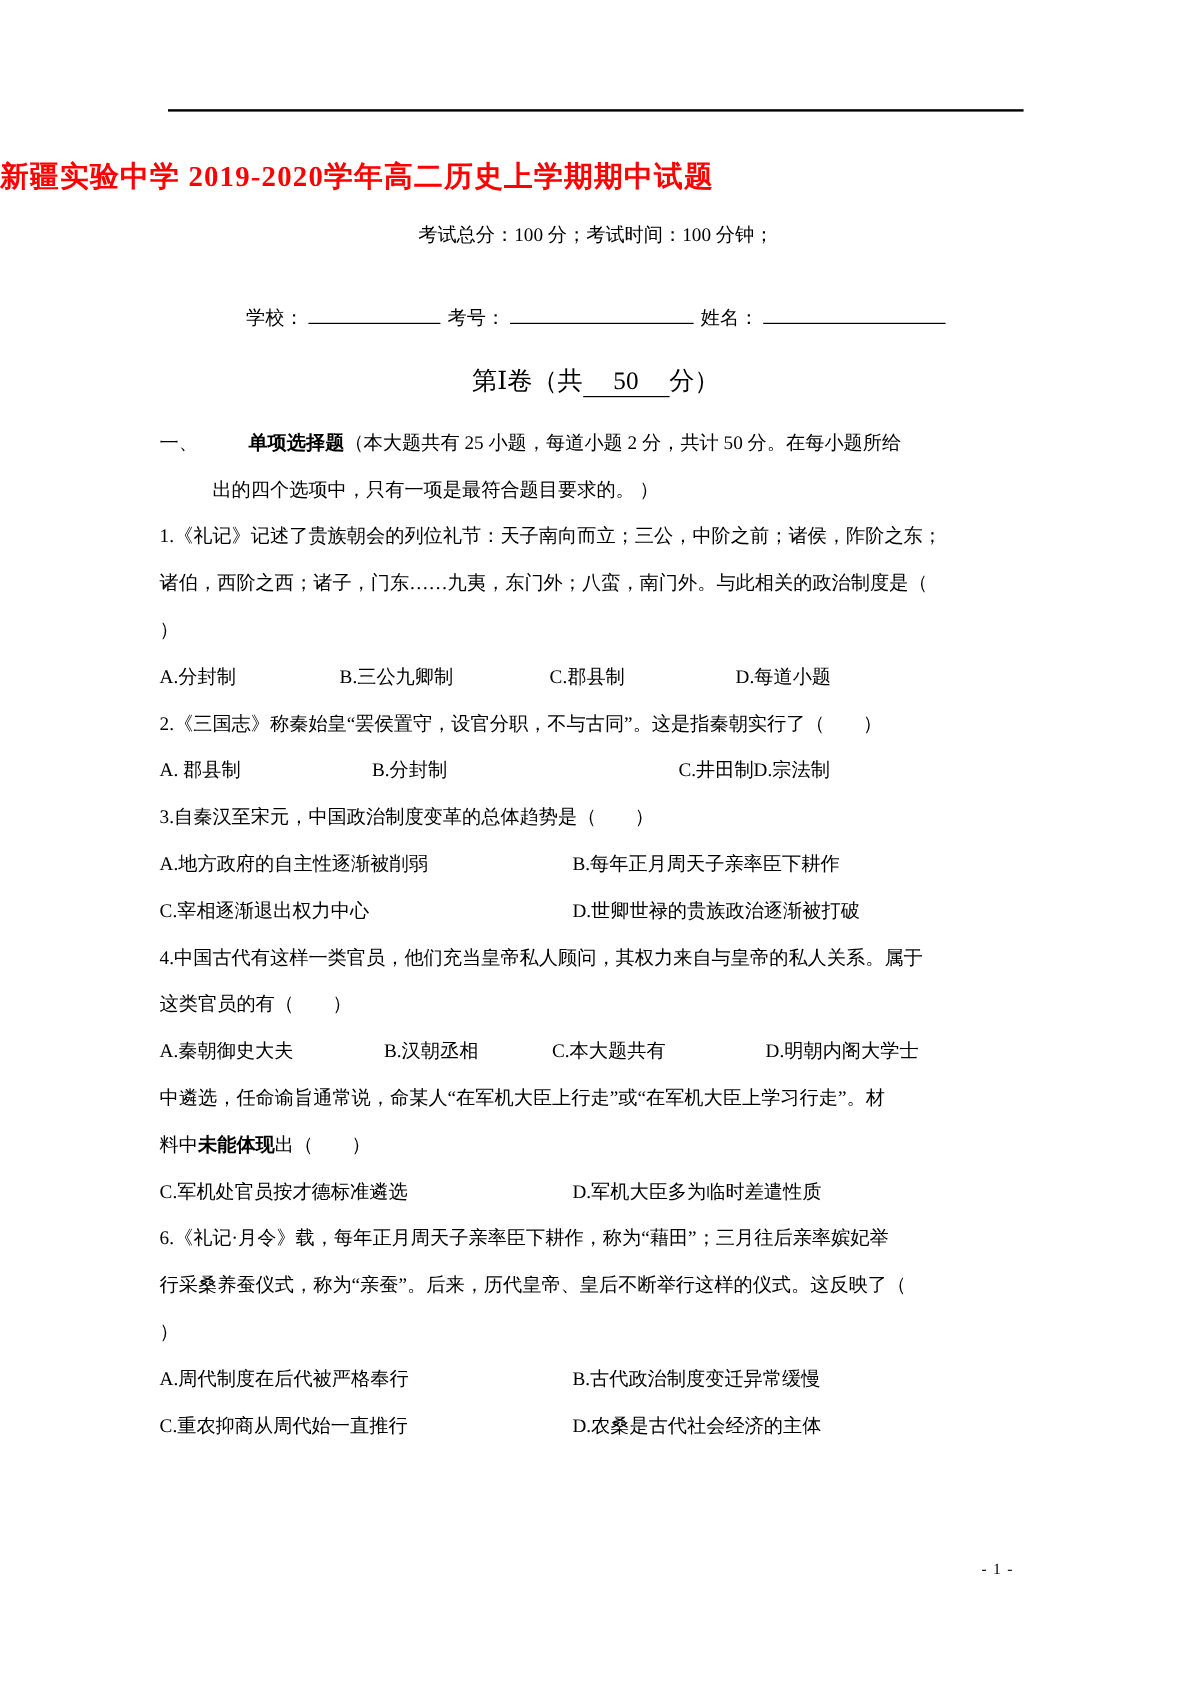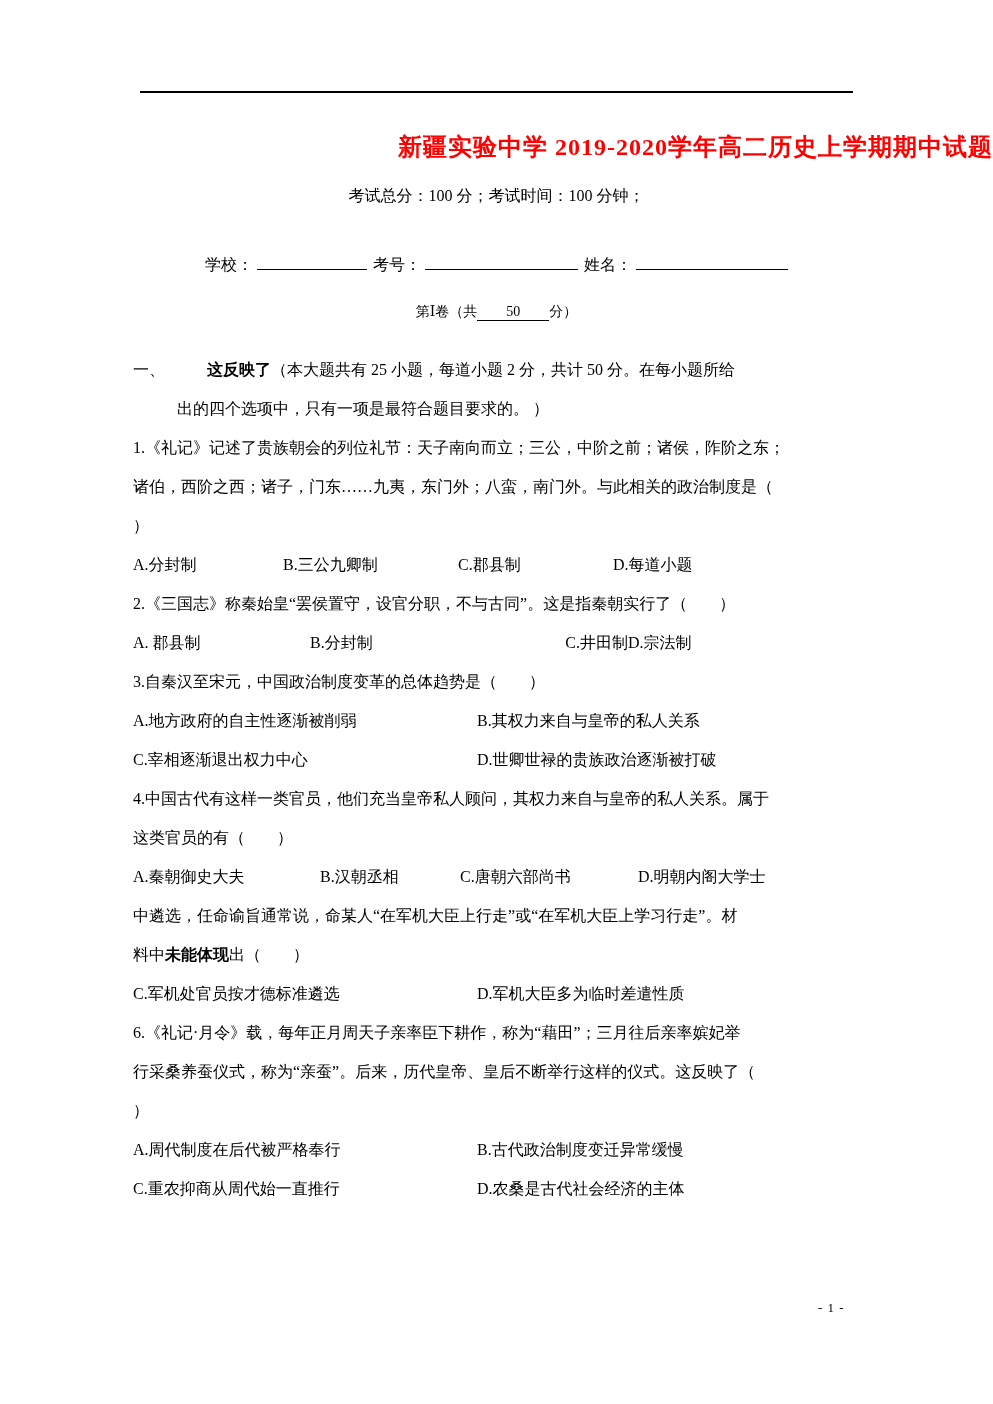--- a/index.html
+++ b/index.html
@@ -19,21 +19,21 @@
     top: 91px;
     width: 713px;
     height: 0;
     border-top: 2px solid #000000;
   }
   .doc-title {
     position: absolute;
     top: 131px;
     left: 0;
     width: 100%;
-    text-align: right;
+    text-align: left;
     font-size: 24px;
     font-weight: bold;
     color: #ff0000;
     letter-spacing: 1px;
     white-space: nowrap;
   }
   .exam-info {
     position: absolute;
     top: 186px;
     left: 0;
@@ -57,21 +57,21 @@
   }
   .blank.school { width: 110px; margin-right: 6px; margin-left: 4px; }
   .blank.examno { width: 153px; margin-right: 6px; margin-left: 4px; }
   .blank.name   { width: 152px; margin-left: 4px; }
   .section1-heading {
     position: absolute;
     top: 303px;
     left: 0;
     width: 100%;
     text-align: center;
-    font-size: 14px;
+    font-size: 21px;
     white-space: nowrap;
   }
   .score-blank {
     display: inline-block;
     width: 72px;
     text-align: center;
     border-bottom: 1px solid #000000;
   }
   .body-block {
     position: absolute;
@@ -120,48 +120,48 @@
     <span>学校：</span><span class="blank school"></span><span>考号：</span><span class="blank examno"></span><span>姓名：</span><span class="blank name"></span>
   </div>
 
   <div class="section1-heading">
     <span>第Ⅰ卷（共</span><span class="score-blank">50</span><span>分）</span>
   </div>
 
   <div class="body-block">
 
     <div class="line">
-      <span class="part-num">一、</span><b>这反映了</b><span>（本大题共有 25 小题，每道小题 2 分，共计 50 分。在每小题所给</span>
+      <span class="part-num">一、</span><b>单项选择题</b><span>（本大题共有 25 小题，每道小题 2 分，共计 50 分。在每小题所给</span>
     </div>
     <div class="line indent2">出的四个选项中，只有一项是最符合题目要求的。 ）</div>
 
     <div class="line">1.《礼记》记述了贵族朝会的列位礼节：天子南向而立；三公，中阶之前；诸侯，阼阶之东；</div>
     <div class="line">诸伯，西阶之西；诸子，门东……九夷，东门外；八蛮，南门外。与此相关的政治制度是（</div>
     <div class="line">）</div>
     <div class="line q1row">
       <span class="opt o1">A.分封制</span><span class="opt o2">B.三公九卿制</span><span class="opt o3">C.郡县制</span><span class="opt">D.每道小题</span>
     </div>
 
     <div class="line">2.《三国志》称秦始皇“罢侯置守，设官分职，不与古同”。这是指秦朝实行了（　　）</div>
     <div class="line q2row">
       <span class="opt o1">A. 郡县制</span><span class="opt o2">B.分封制</span><span class="opt o3">C.井田制</span><span class="opt">D.宗法制</span>
     </div>
 
     <div class="line">3.自秦汉至宋元，中国政治制度变革的总体趋势是（　　）</div>
     <div class="line opts2">
-      <span class="opt o1">A.地方政府的自主性逐渐被削弱</span><span class="opt">B.其权力来自与皇帝的私人关系</span>
+      <span class="opt o1">A.地方政府的自主性逐渐被削弱</span><span class="opt">B.每年正月周天子亲率臣下耕作</span>
     </div>
     <div class="line opts2">
       <span class="opt o1">C.宰相逐渐退出权力中心</span><span class="opt">D.世卿世禄的贵族政治逐渐被打破</span>
     </div>
 
     <div class="line">4.中国古代有这样一类官员，他们充当皇帝私人顾问，其权力来自与皇帝的私人关系。属于</div>
     <div class="line">这类官员的有（　　）</div>
     <div class="line q4row">
-      <span class="opt o1">A.秦朝御史大夫</span><span class="opt o2">B.汉朝丞相</span><span class="opt o3">C.唐朝六部尚书</span><span class="opt">D.明朝内阁大学士</span>
+      <span class="opt o1">A.秦朝御史大夫</span><span class="opt o2">B.汉朝丞相</span><span class="opt o3">C.本大题共有</span><span class="opt">D.明朝内阁大学士</span>
     </div>
 
     <div class="line">中遴选，任命谕旨通常说，命某人“在军机大臣上行走”或“在军机大臣上学习行走”。材</div>
     <div class="line">
       <span>料中</span><b>未能体现</b><span>出（　　）</span>
     </div>
     <div class="line opts2">
       <span class="opt o1">C.军机处官员按才德标准遴选</span><span class="opt">D.军机大臣多为临时差遣性质</span>
     </div>
 

